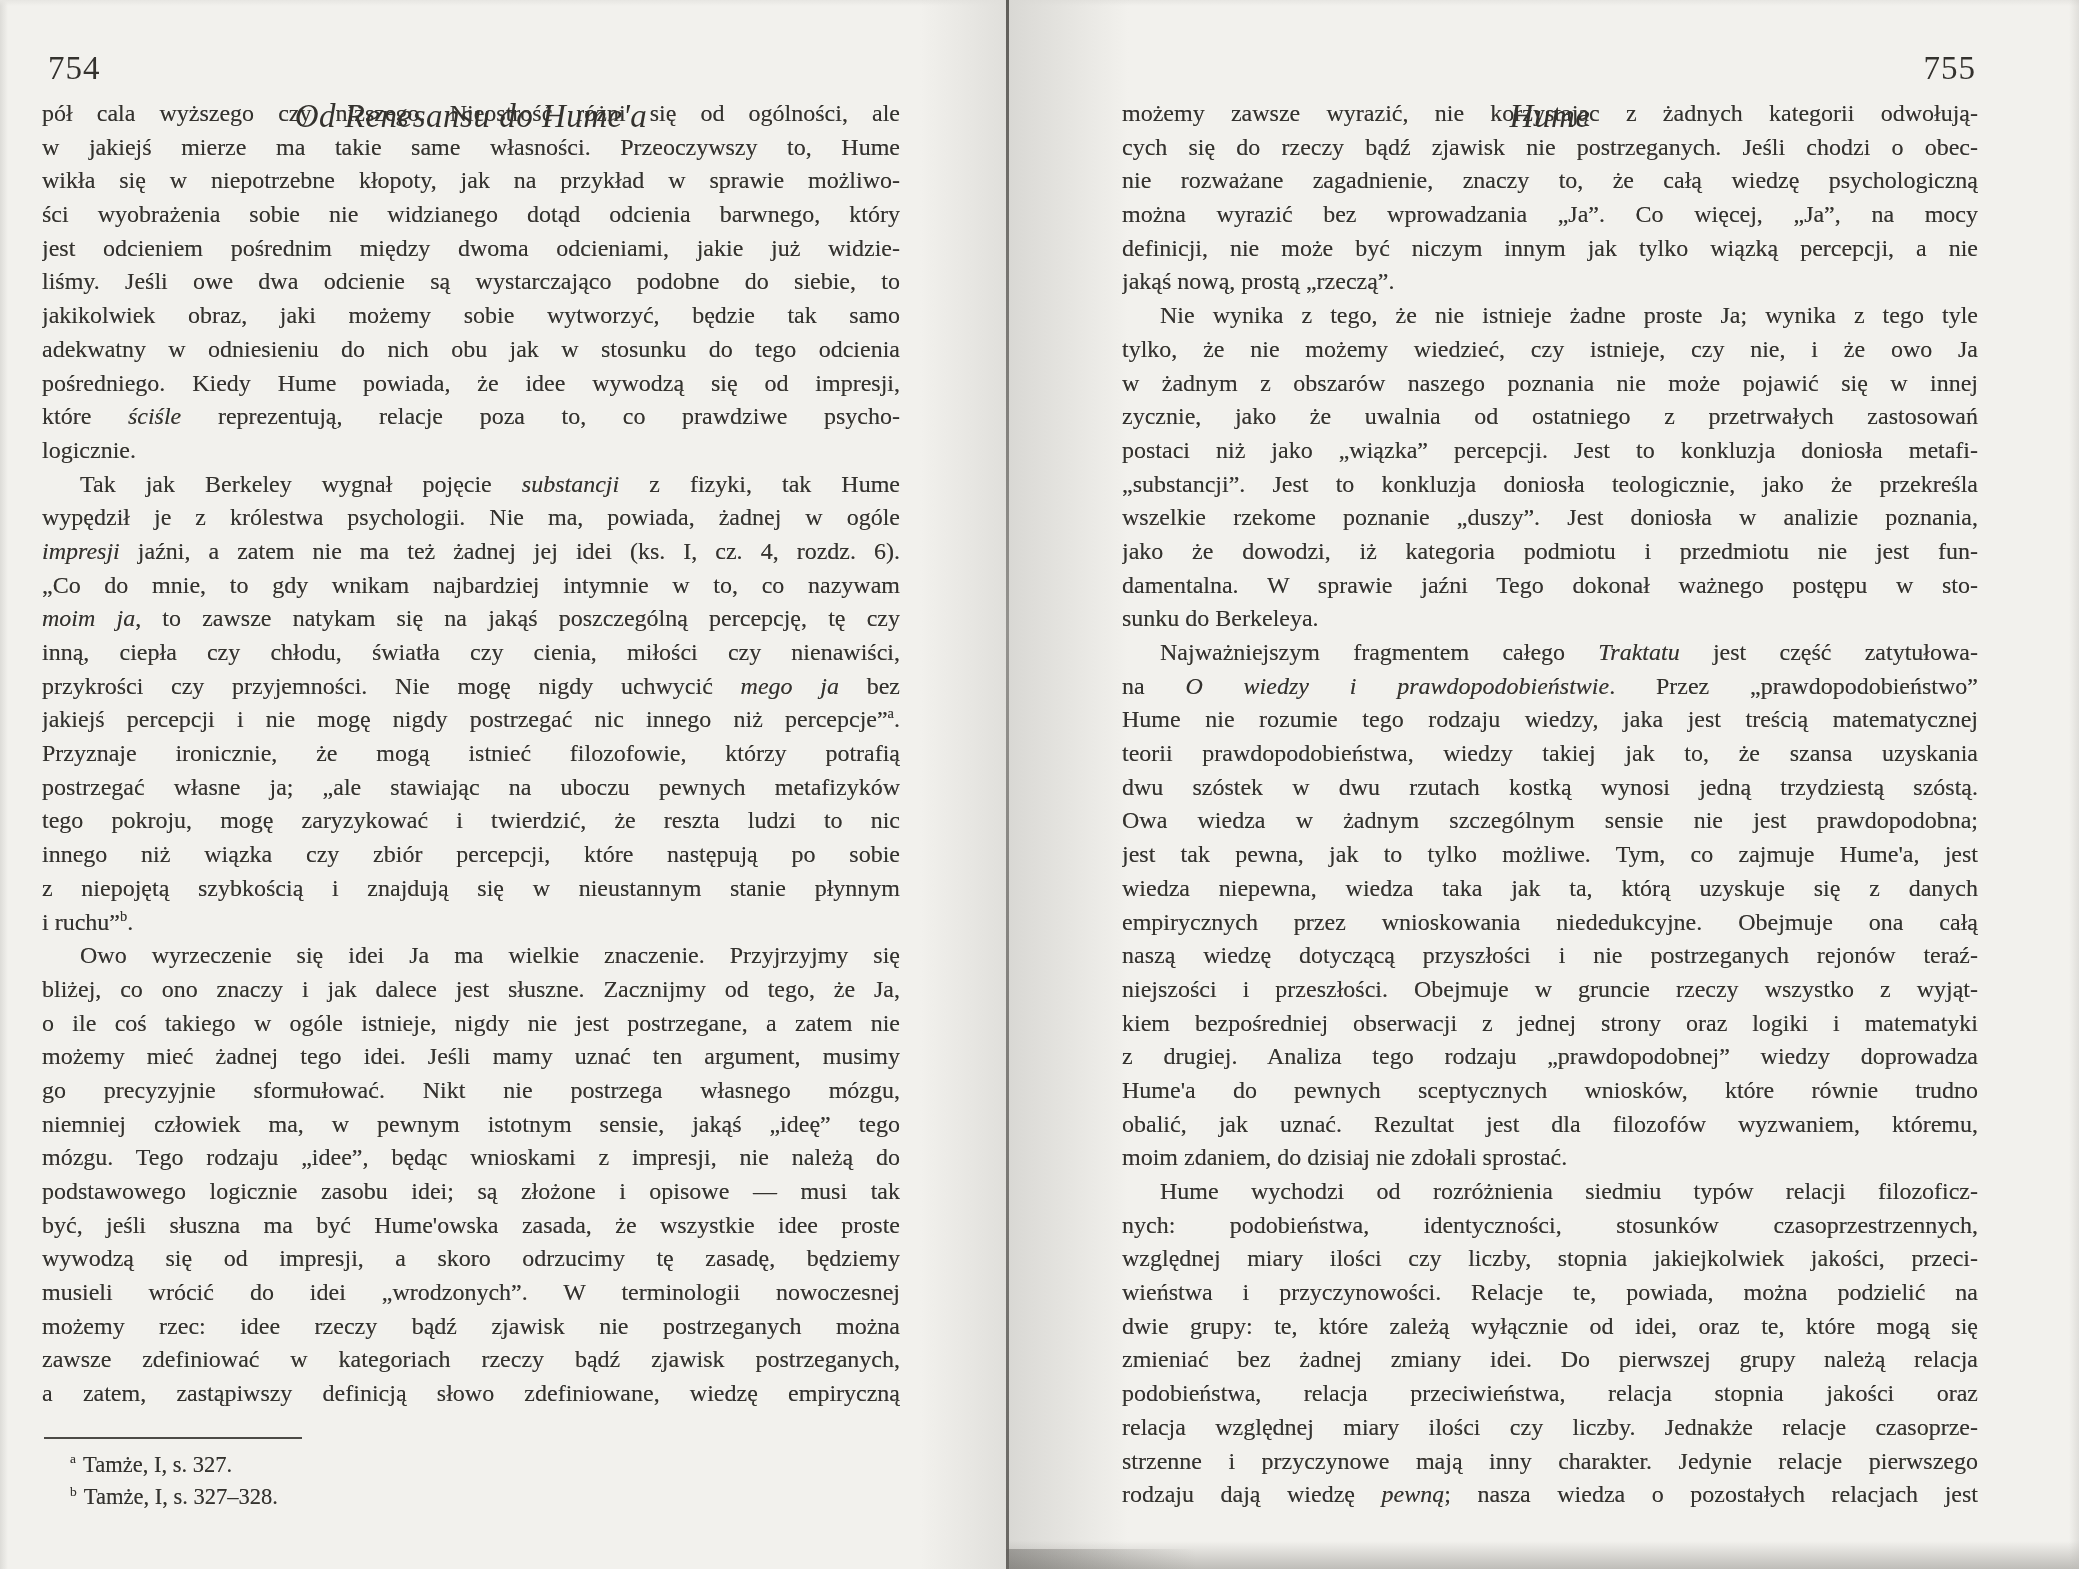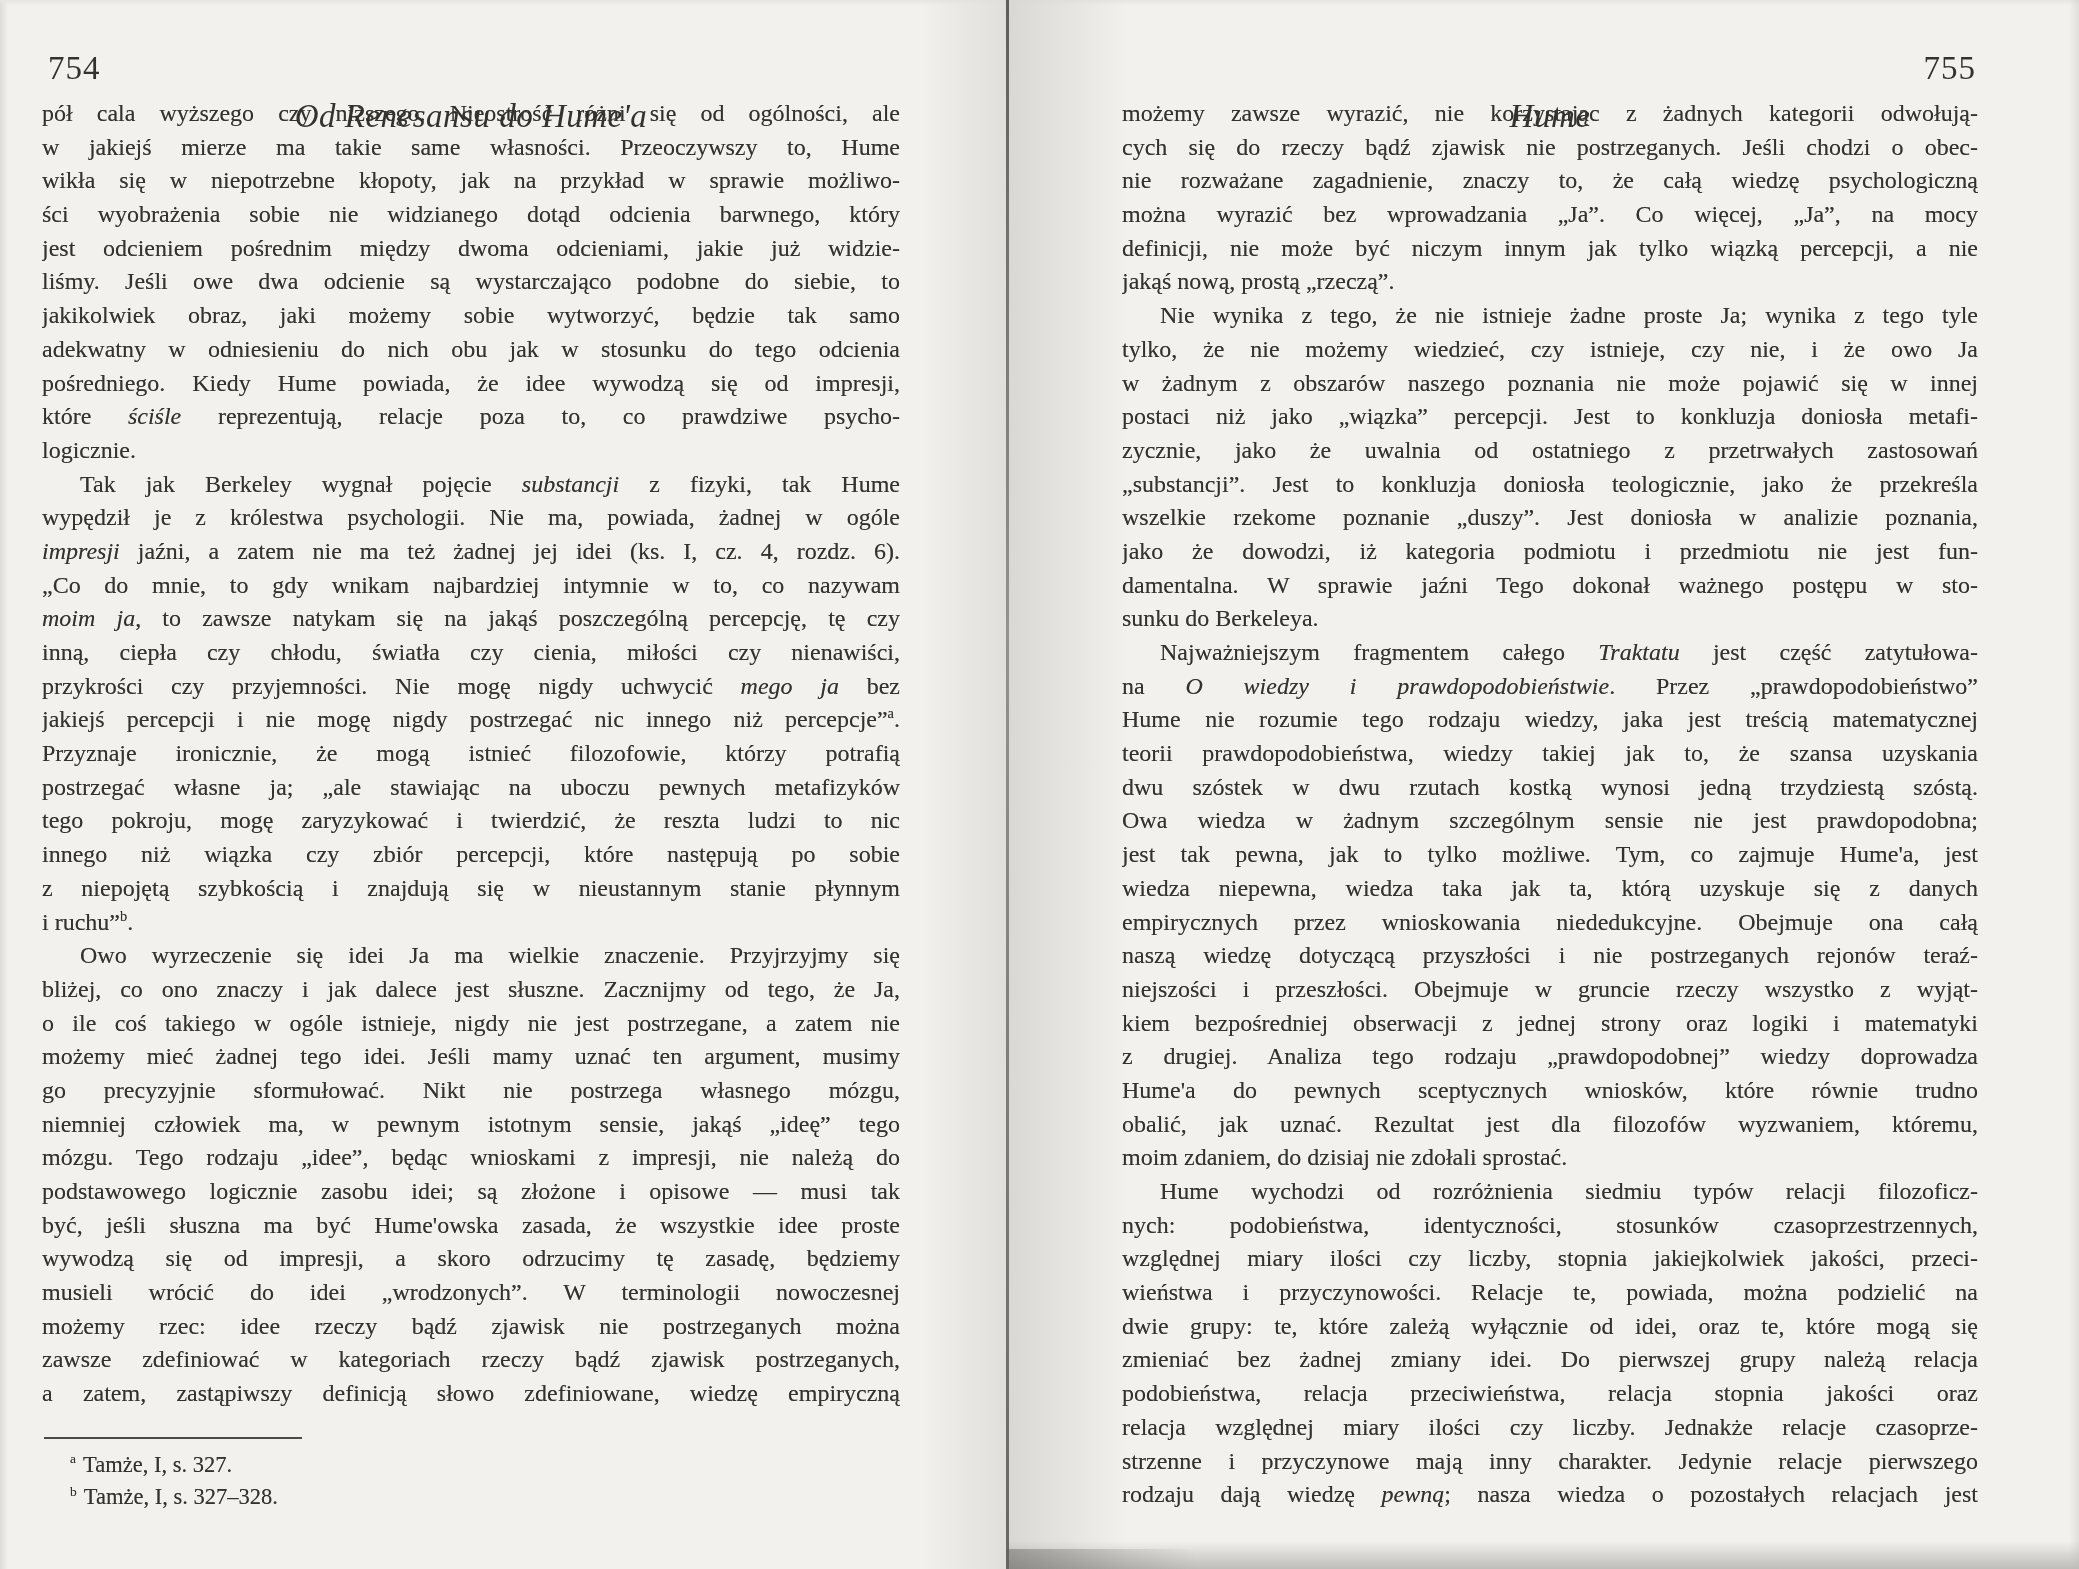--- a/index.html
+++ b/index.html
@@ -127,22 +127,22 @@
   <div id="right-lines">
       <div class="line"><span>możemy zawsze wyrazić, nie korzystając z żadnych kategorii odwołują-</span></div>
       <div class="line"><span>cych się do rzeczy bądź zjawisk nie postrzeganych. Jeśli chodzi o obec-</span></div>
       <div class="line"><span>nie rozważane zagadnienie, znaczy to, że całą wiedzę psychologiczną</span></div>
       <div class="line"><span>można wyrazić bez wprowadzania „Ja”. Co więcej, „Ja”, na mocy</span></div>
       <div class="line"><span>definicji, nie może być niczym innym jak tylko wiązką percepcji, a nie</span></div>
       <div class="line end"><span>jakąś nową, prostą „rzeczą”.</span></div>
       <div class="line ind"><span>Nie wynika z tego, że nie istnieje żadne proste Ja; wynika z tego tyle</span></div>
       <div class="line"><span>tylko, że nie możemy wiedzieć, czy istnieje, czy nie, i że owo Ja</span></div>
       <div class="line"><span>w żadnym z obszarów naszego poznania nie może pojawić się w innej</span></div>
+      <div class="line"><span>zycznie, jako że uwalnia od ostatniego z przetrwałych zastosowań</span></div>
       <div class="line"><span>postaci niż jako „wiązka” percepcji. Jest to konkluzja doniosła metafi-</span></div>
-      <div class="line"><span>zycznie, jako że uwalnia od ostatniego z przetrwałych zastosowań</span></div>
       <div class="line"><span>„substancji”. Jest to konkluzja doniosła teologicznie, jako że przekreśla</span></div>
       <div class="line"><span>wszelkie rzekome poznanie „duszy”. Jest doniosła w analizie poznania,</span></div>
       <div class="line"><span>jako że dowodzi, iż kategoria podmiotu i przedmiotu nie jest fun-</span></div>
       <div class="line"><span>damentalna. W sprawie jaźni Tego dokonał ważnego postępu w sto-</span></div>
       <div class="line end"><span>sunku do Berkeleya.</span></div>
       <div class="line ind"><span>Najważniejszym fragmentem całego </span><span class="it">Traktatu</span><span> jest część zatytułowa-</span></div>
       <div class="line"><span>na </span><span class="it">O wiedzy i prawdopodobieństwie</span><span>. Przez „prawdopodobieństwo”</span></div>
       <div class="line"><span>Hume nie rozumie tego rodzaju wiedzy, jaka jest treścią matematycznej</span></div>
       <div class="line"><span>teorii prawdopodobieństwa, wiedzy takiej jak to, że szansa uzyskania</span></div>
       <div class="line"><span>dwu szóstek w dwu rzutach kostką wynosi jedną trzydziestą szóstą.</span></div>

